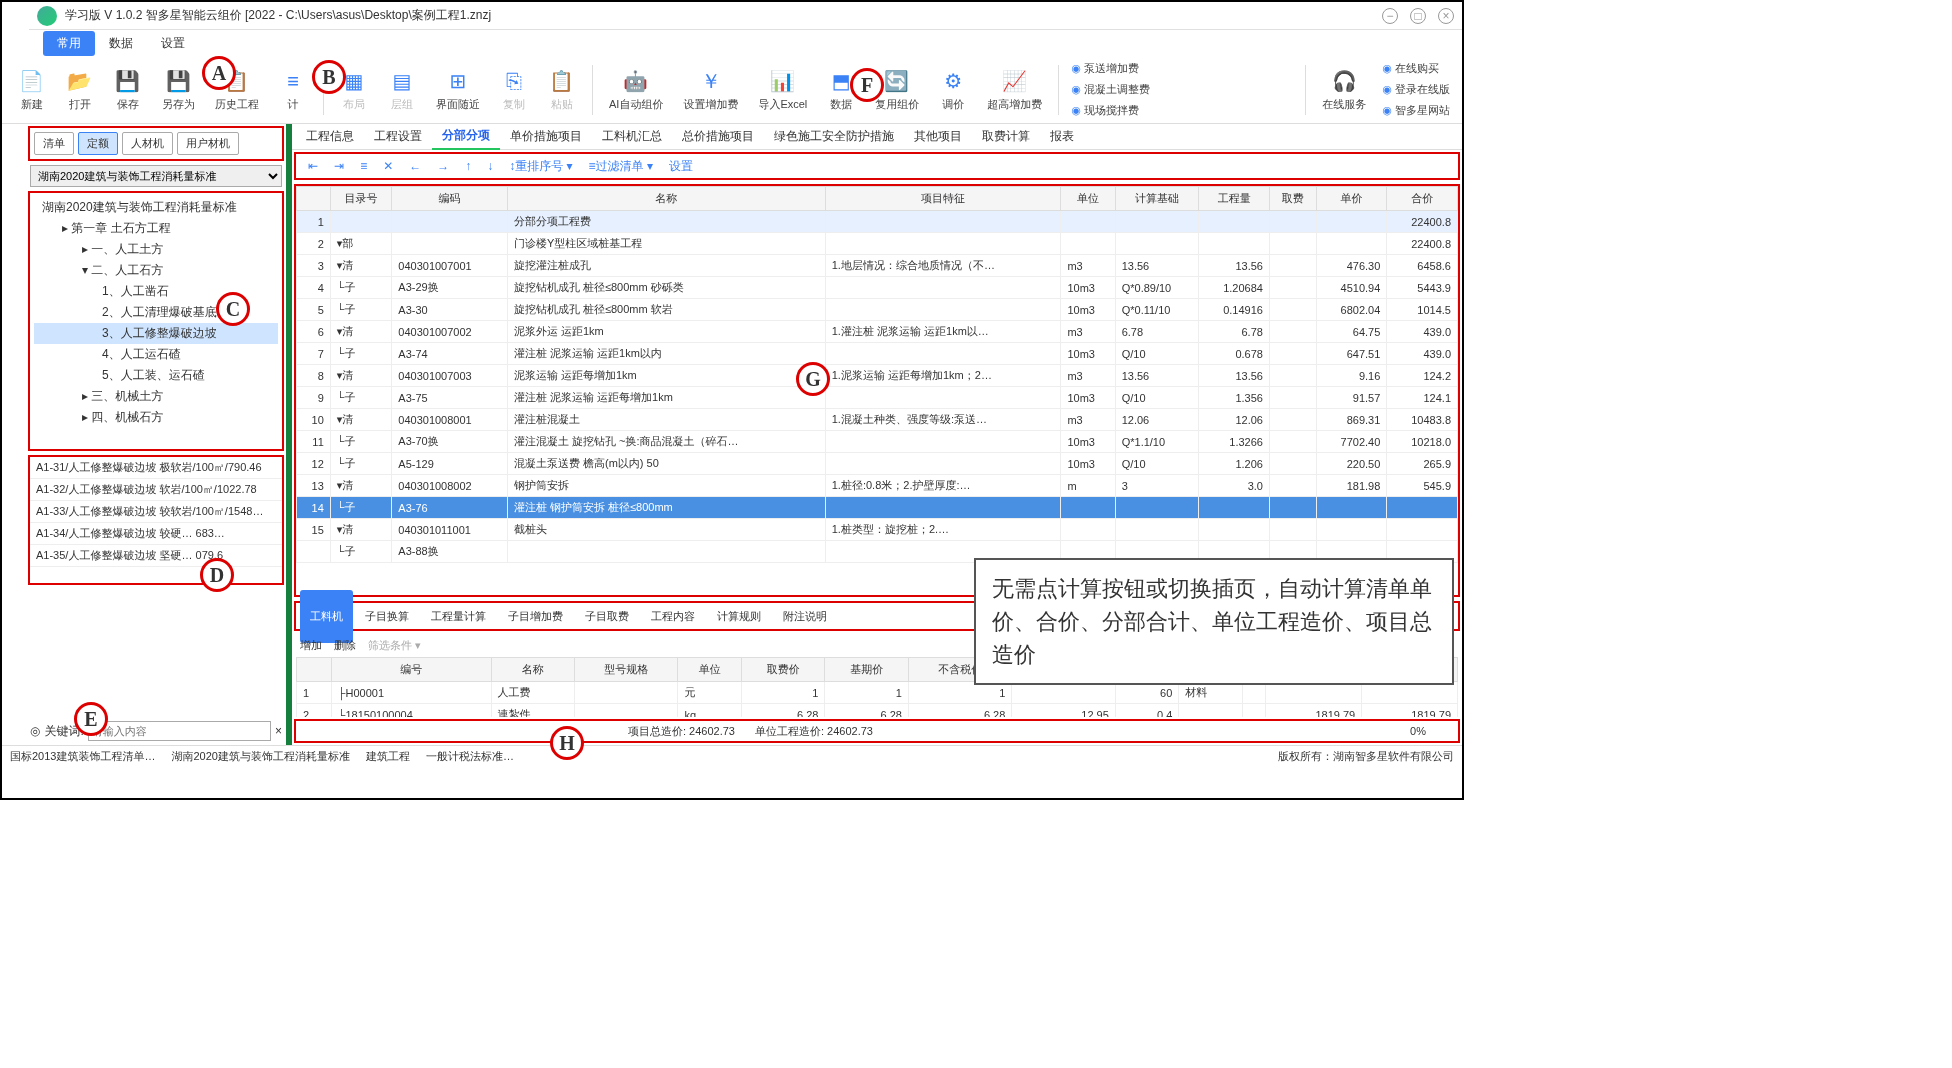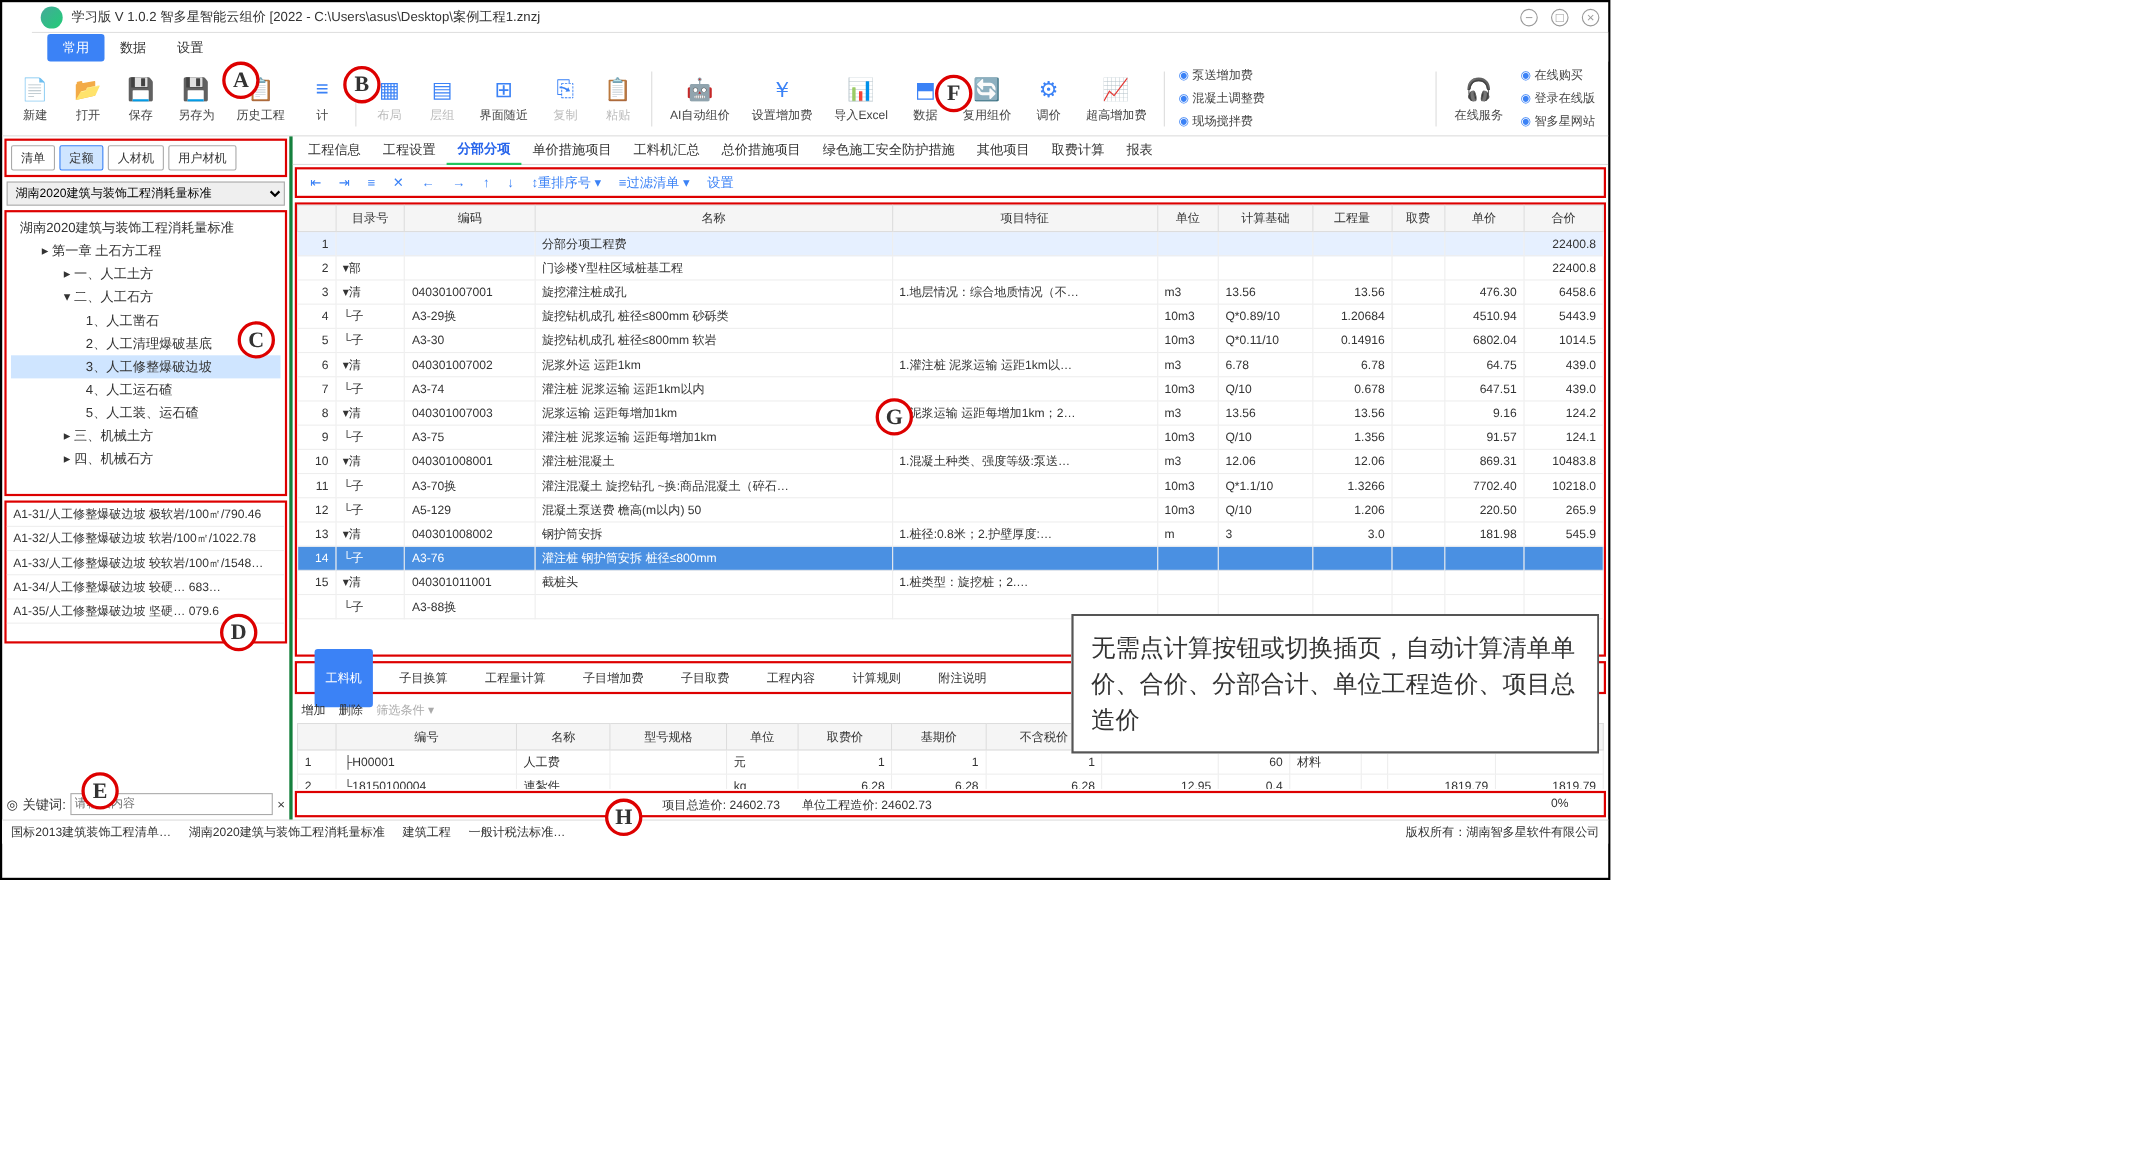--- a/index.html
+++ b/index.html
@@ -18,21 +18,21 @@
 .ribbon-icon{width:28px;height:28px;display:flex;align-items:center;justify-content:center;color:#3b82f6;font-size:20px;}
 .ribbon-label{font-size:11px;color:#444;white-space:nowrap;}
 .ribbon-sep{width:1px;height:50px;background:#ddd;margin:0 4px;}
 .ribbon-col{display:flex;flex-direction:column;gap:2px;font-size:11px;color:#444;}
 .ribbon-col span{padding:2px 4px;cursor:pointer;}
 .ribbon-col span::before{content:"◉ ";color:#3b82f6;}
 .proj-tabs{height:26px;display:flex;align-items:flex-end;border-bottom:2px solid #3b82f6;padding:0 4px;}
 .proj-tab{padding:4px 12px;cursor:pointer;border:1px solid transparent;}
 .proj-tab.active{background:#cfe5ff;border:1px solid #3b82f6;border-bottom:none;color:#1e40af;}
 .workspace{display:flex;height:calc(100% - 175px);}
-.left-panel{width:264px;border-right:3px solid #15803d;display:flex;flex-direction:column;}
+.left-panel{width:290px;border-right:6px solid #15803d;display:flex;flex-direction:column;padding-left:24px;}
 .filter-bar{display:flex;gap:4px;padding:4px;border:2px solid #d00;margin:2px;}
 .filter-btn{padding:3px 8px;border:1px solid #aaa;border-radius:2px;cursor:pointer;font-size:11px;}
 .filter-btn.active{background:#cfe5ff;border-color:#3b82f6;}
 .std-select{margin:2px 4px;padding:3px;border:1px solid #aaa;font-size:11px;}
 .tree-panel{border:2px solid #d00;margin:2px;height:260px;overflow:auto;padding:4px;}
 .tree-item{padding:2px 4px;cursor:pointer;white-space:nowrap;}
 .tree-item.sel{background:#cfe5ff;}
 .tree-l1{padding-left:8px;}
 .tree-l2{padding-left:28px;}
 .tree-l3{padding-left:48px;}
@@ -48,21 +48,21 @@
 .tool-row{height:28px;display:flex;align-items:center;gap:8px;padding:0 8px;border:2px solid #d00;margin:2px;}
 .tool-btn{cursor:pointer;color:#3b82f6;padding:2px 4px;}
 .grid{flex:1;overflow:auto;border:2px solid #d00;margin:2px;}
 table{width:100%;border-collapse:collapse;font-size:11px;}
 th{background:#f5f5f5;padding:4px 6px;border:1px solid #ddd;font-weight:normal;text-align:center;white-space:nowrap;}
 td{padding:3px 6px;border:1px solid #eee;white-space:nowrap;}
 tr.hdr-row td{background:#e6f0ff;}
 tr.sel-row td{background:#4a90e2;color:#fff;}
 .num{text-align:right;}
 .bottom-tabs{height:30px;display:flex;align-items:center;border:2px solid #d00;margin:2px;padding:0 4px;gap:2px;}
-.bot-tab{padding:19px 10px;cursor:pointer;font-size:11px;margin-left:12px;}
+.bot-tab{padding:19px 10px;cursor:pointer;font-size:11px;}
 .bot-tab.active{background:#3b82f6;color:#fff;border-radius:3px;}
 .sub-tools{height:24px;display:flex;align-items:center;gap:12px;padding:0 8px;font-size:11px;}
 .sub-grid{height:60px;overflow:auto;margin:0 4px;}
 .statusbar{height:22px;display:flex;align-items:center;padding:0 8px;font-size:11px;border-top:1px solid #ddd;gap:16px;background:#fff;}
 .callout{position:absolute;width:34px;height:34px;border:3px solid #d00;border-radius:50%;background:#fff;display:flex;align-items:center;justify-content:center;font-size:20px;font-weight:bold;font-family:"Times New Roman",serif;z-index:10;}
 .callout-box{position:absolute;background:#fff;border:2px solid #555;padding:12px 16px;font-size:22px;line-height:1.5;z-index:20;}
 .total-bar{height:24px;border:2px solid #d00;margin:2px;display:flex;align-items:center;gap:20px;padding:0 12px;font-size:11px;}
 </style>
 </head>
 <body>

